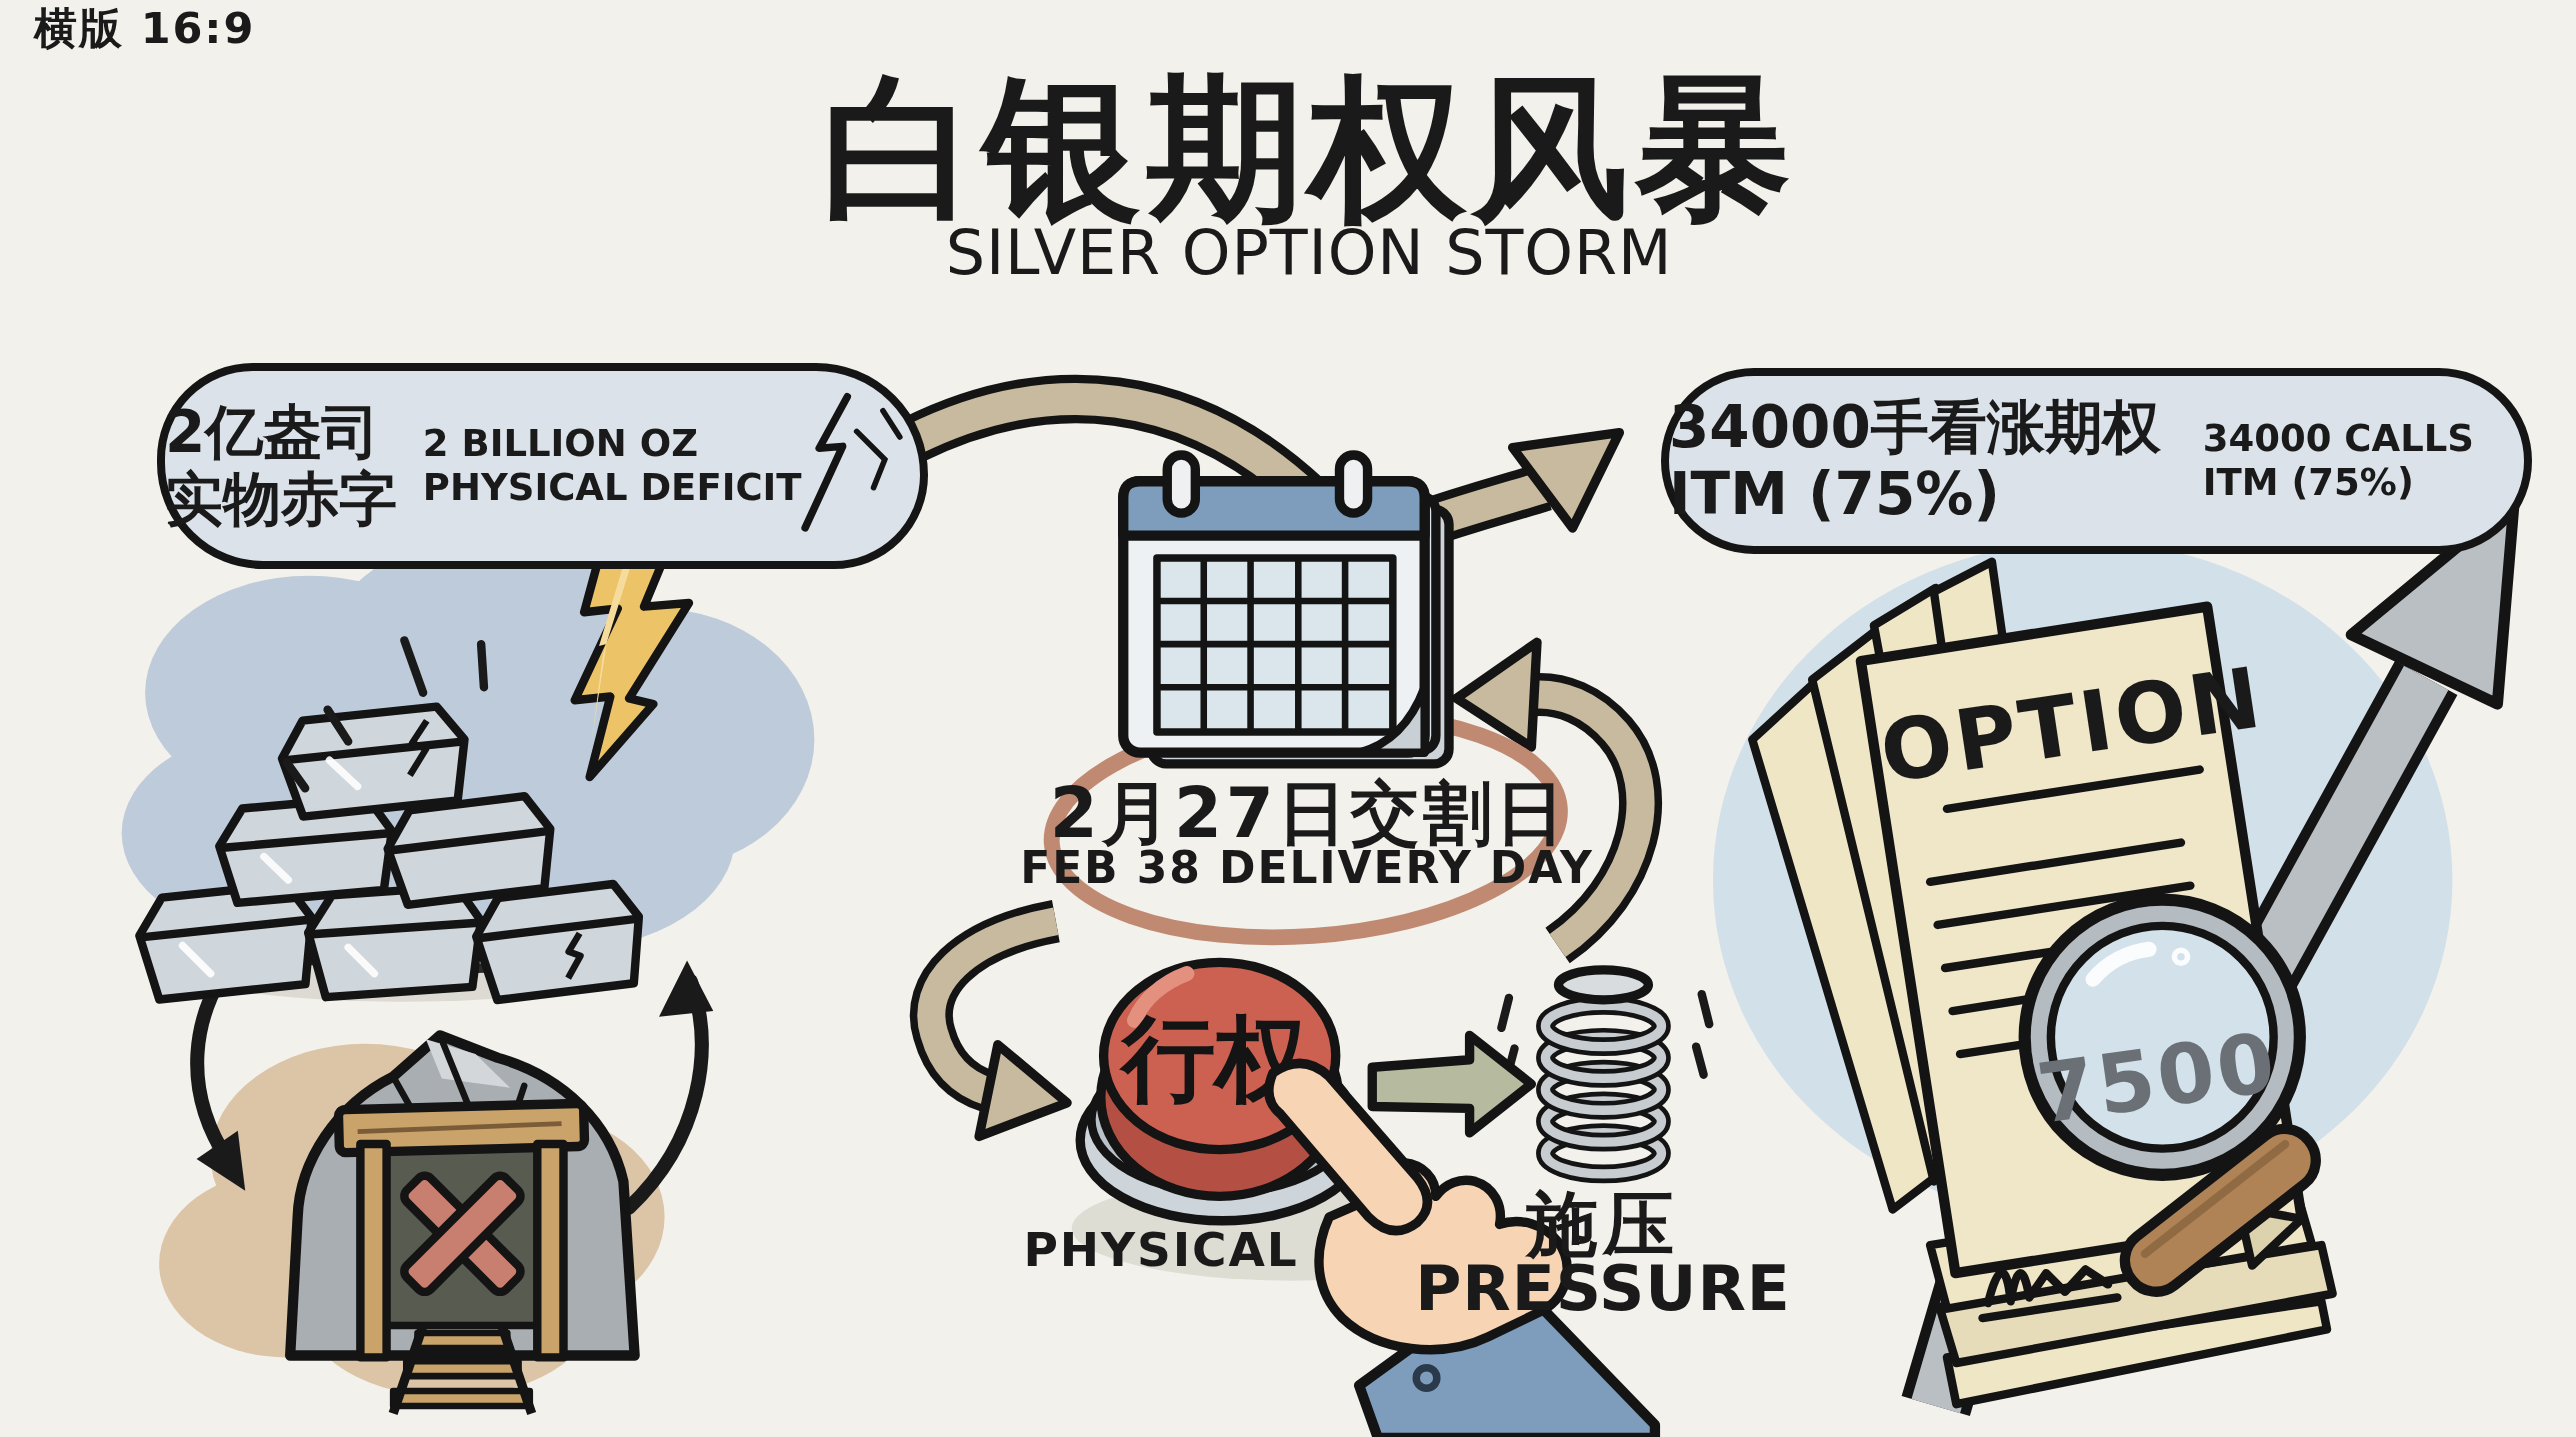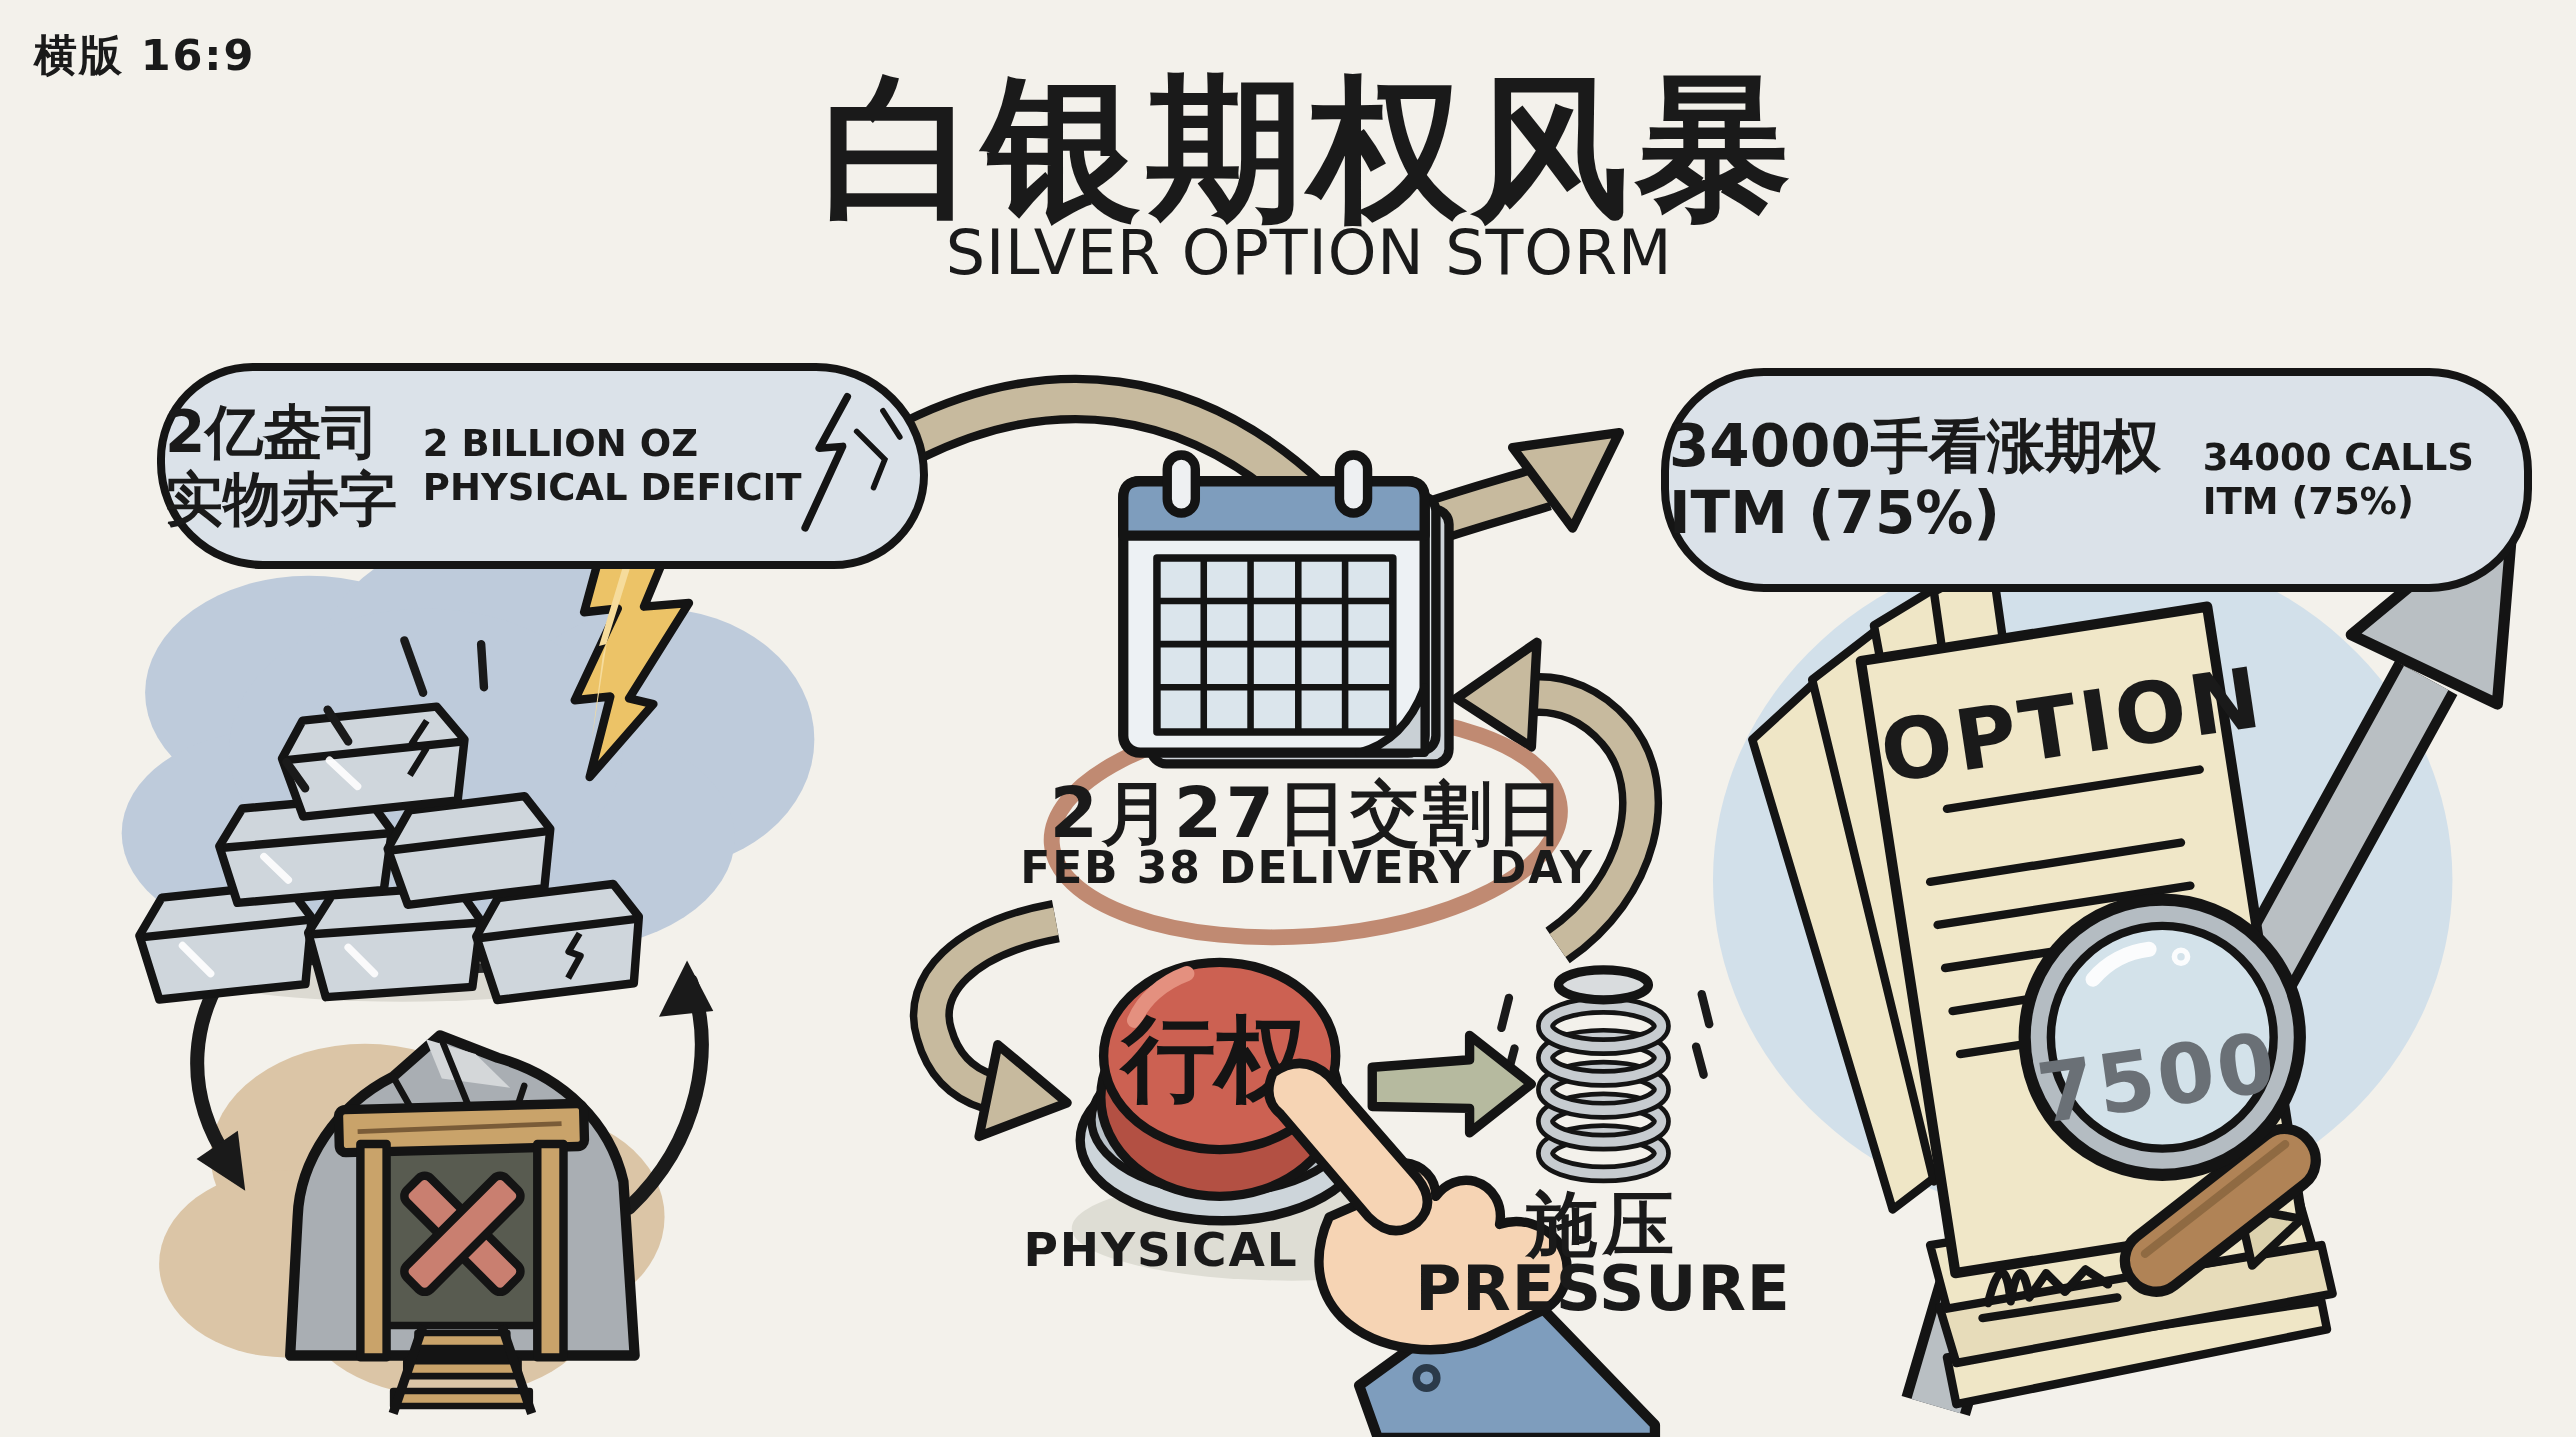--- a/index.html
+++ b/index.html
@@ -5,30 +5,30 @@
   html,body{margin:0;padding:0;background:#e8e6e0;}
   #canvas{
     position:relative;width:2576px;height:1438px;overflow:hidden;
     background:#f3f1eb;
     font-family:"DejaVu Sans", sans-serif;
     color:#1a1a1a;
   }
   #art{position:absolute;left:0;top:0;width:2576px;height:1438px;}
   .txt{position:absolute;white-space:nowrap;color:#1a1a1a;}
   .center{transform:translateX(-50%);text-align:center;}
-  .aspect-label{left:34px;top:27px;font-size:43px;font-weight:700;letter-spacing:1.9px;}
+  .aspect-label{left:34px;top:0;font-size:43px;font-weight:700;letter-spacing:1.9px;}
   .title-zh{left:1309px;top:45px;font-size:157px;font-weight:900;letter-spacing:5.6px;}
   .title-en{left:1309px;top:216px;font-size:62px;font-weight:400;letter-spacing:0.9px;}
   .bubble{
     position:absolute;box-sizing:border-box;background:#dbe2e9;border:8.4px solid #151515;
     display:flex;flex-direction:row;align-items:center;justify-content:center;
     border-radius:112px 131px 110px 124px;
   }
   .bubble-deficit{left:157px;top:363px;width:771px;height:206px;padding-right:112px;}
-  .bubble-calls{left:1661px;top:368px;width:871px;height:224px;border-radius:103px;}
+  .bubble-calls{left:1661px;top:368px;width:871px;height:186px;border-radius:103px;}
   .bubble .zh{font-size:58px;font-weight:700;line-height:1.15;}
   .bubble .en{font-size:37px;font-weight:700;line-height:1.2;}
   .crack{position:absolute;right:7.5px;top:20.6px;}
   .delivery-zh{left:1309px;top:768px;font-size:69px;font-weight:700;letter-spacing:3.7px;text-align:right;}
   .delivery-en{left:1307px;top:842px;font-size:44px;font-weight:700;letter-spacing:1.9px;}
   .exercise-label{left:1161px;top:1222px;font-size:47px;font-weight:700;letter-spacing:1.9px;}
   .pressure-zh{left:1603px;top:1178px;font-size:71px;font-weight:700;letter-spacing:5.6px;}
   .pressure-en{left:1603px;top:1219px;font-size:63px;font-weight:700;letter-spacing:0.9px;margin-top:33px;}
   .option-title{left:2072px;top:676px;font-size:84px;font-weight:700;letter-spacing:3.7px;
     transform:translateX(-50%) rotate(-8.5deg);}

